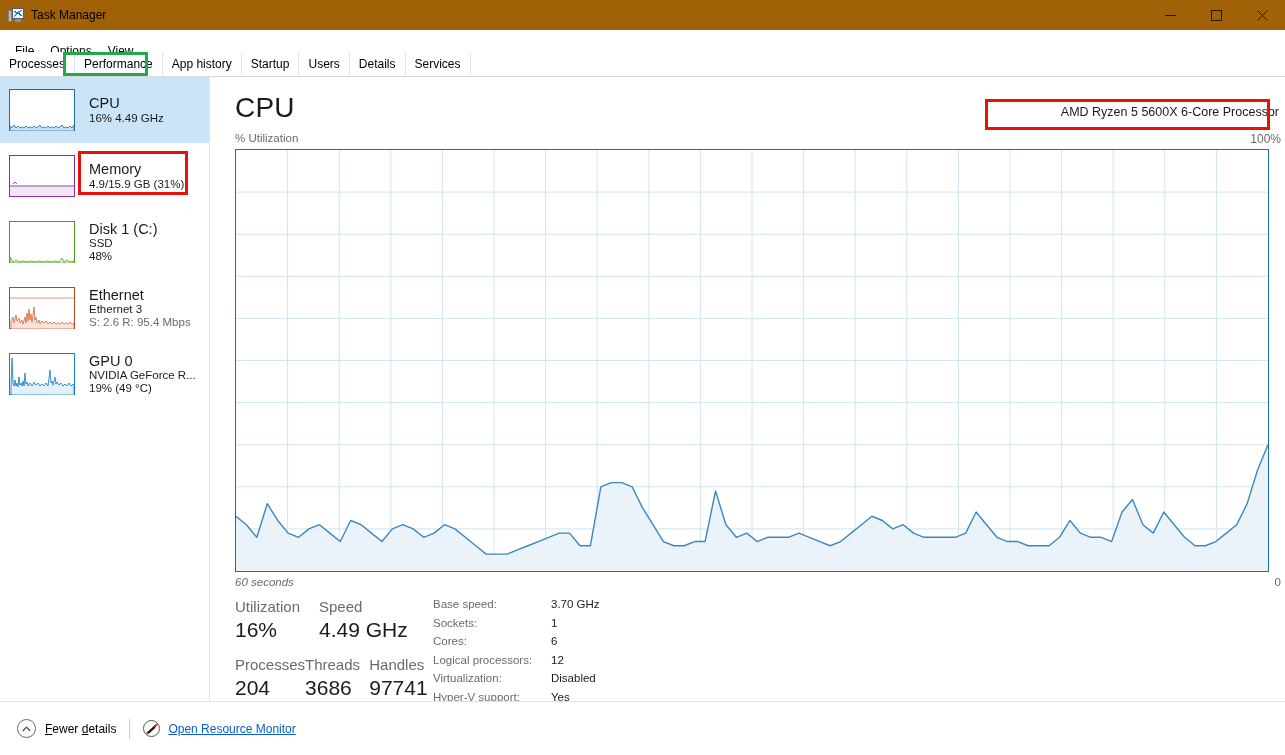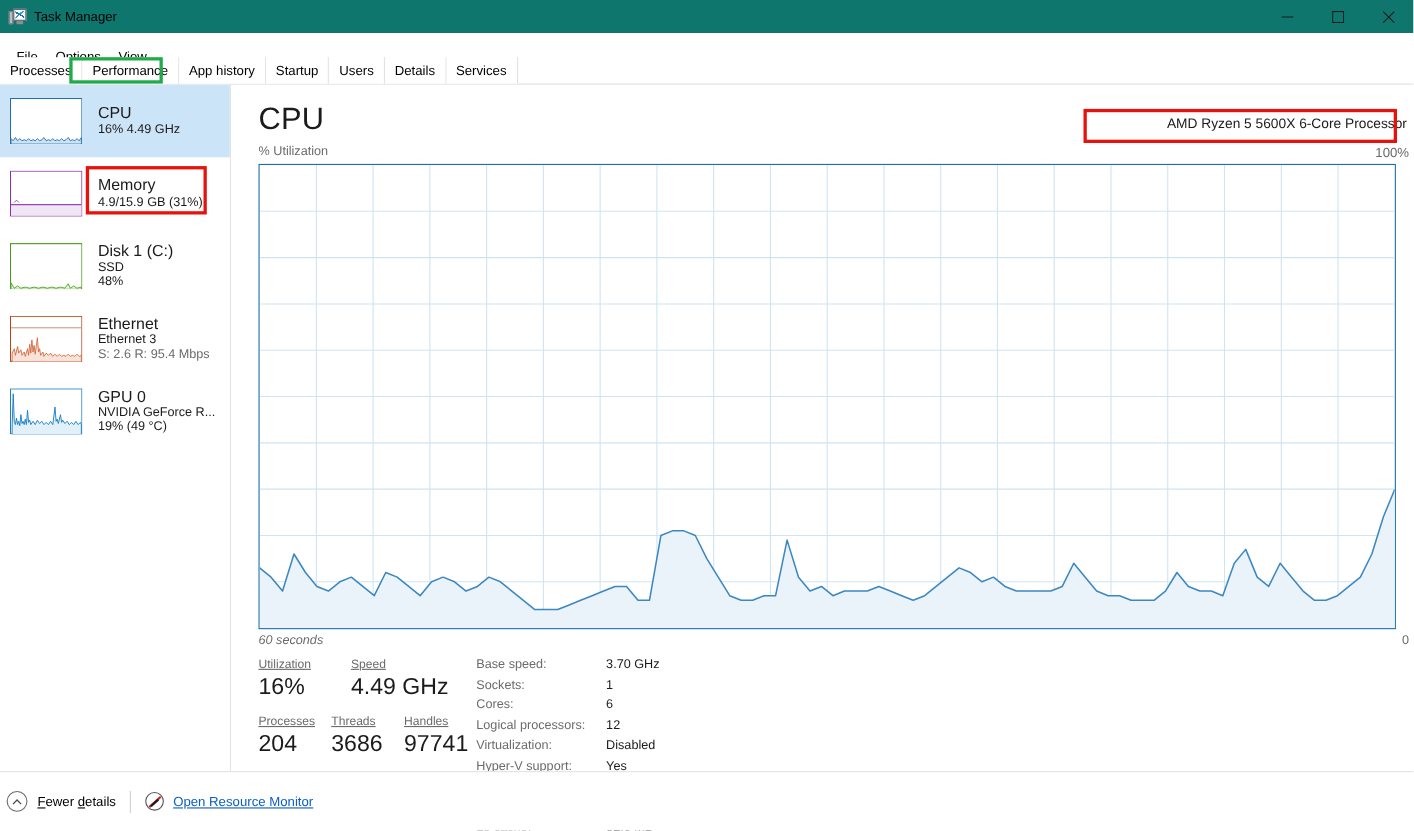--- a/index.html
+++ b/index.html
@@ -13,21 +13,21 @@
   }
   #app {
     position: relative;
     width: 1285px; height: 755px;
     background: #ffffff;
   }
 
   
   .titlebar {
     position: absolute; left: 0; top: 0; width: 1285px; height: 30px;
-    background: #0f766e;
+    background: #a16207;
     display: flex; align-items: center;
   }
   .tm-icon {
     width: 16px; height: 16px; margin-left: 8px; margin-right: 7px;
     position: relative; flex: 0 0 auto;
   }
   .tm-icon .tower {
     position: absolute; left: 0; top: 3px; width: 4px; height: 12px;
     background: #b9bcc0; border: 1px solid #7b7f85;
   }
@@ -168,38 +168,38 @@
     font-size: 11.5px; color: #6b6b6b; line-height: 1;
   }
 
   
   .stats-left {
     position: absolute; left: 24px; top: 520px; width: 200px;
   }
   .stat-row { display: flex; }
   .stat-col { width: 84px; }
   .stat-col.wide { width: 86px; }
-  .stat-lbl { font-size: 11px; color: #6b6b6b; line-height: 1.35; text-decoration: underline; }
+  .stat-lbl { font-size: 15px; color: #6b6b6b; line-height: 1.35; }
   .stat-val { font-size: 21px; color: #1b1b1b; line-height: 1.25; white-space: nowrap; }
   .gap { height: 11px; }
 
   .stats-right {
     position: absolute; left: 222px; top: 522px;
     font-size: 11.5px; line-height: 1;
   }
   .kv { display: flex; margin-bottom: 7px; }
   .kv .k { width: 118px; color: #6b6b6b; }
   .kv .v { color: #1b1b1b; }
 
   
   .footer {
     position: absolute; left: 0; bottom: 0; width: 1285px; height: 54px;
     border-top: 1px solid #e3e3e3;
     background: #ffffff;
-    display: flex; align-items: center; padding-left: 6px;
+    display: flex; align-items: center; padding-left: 17px;
   }
   .fewer {
     display: flex; align-items: center; gap: 9px;
     font-size: 12px; color: #000;
   }
   .chev-circle {
     width: 19px; height: 19px; border-radius: 50%;
     border: 1px solid #6b6b6b;
     display: flex; align-items: center; justify-content: center;
   }

